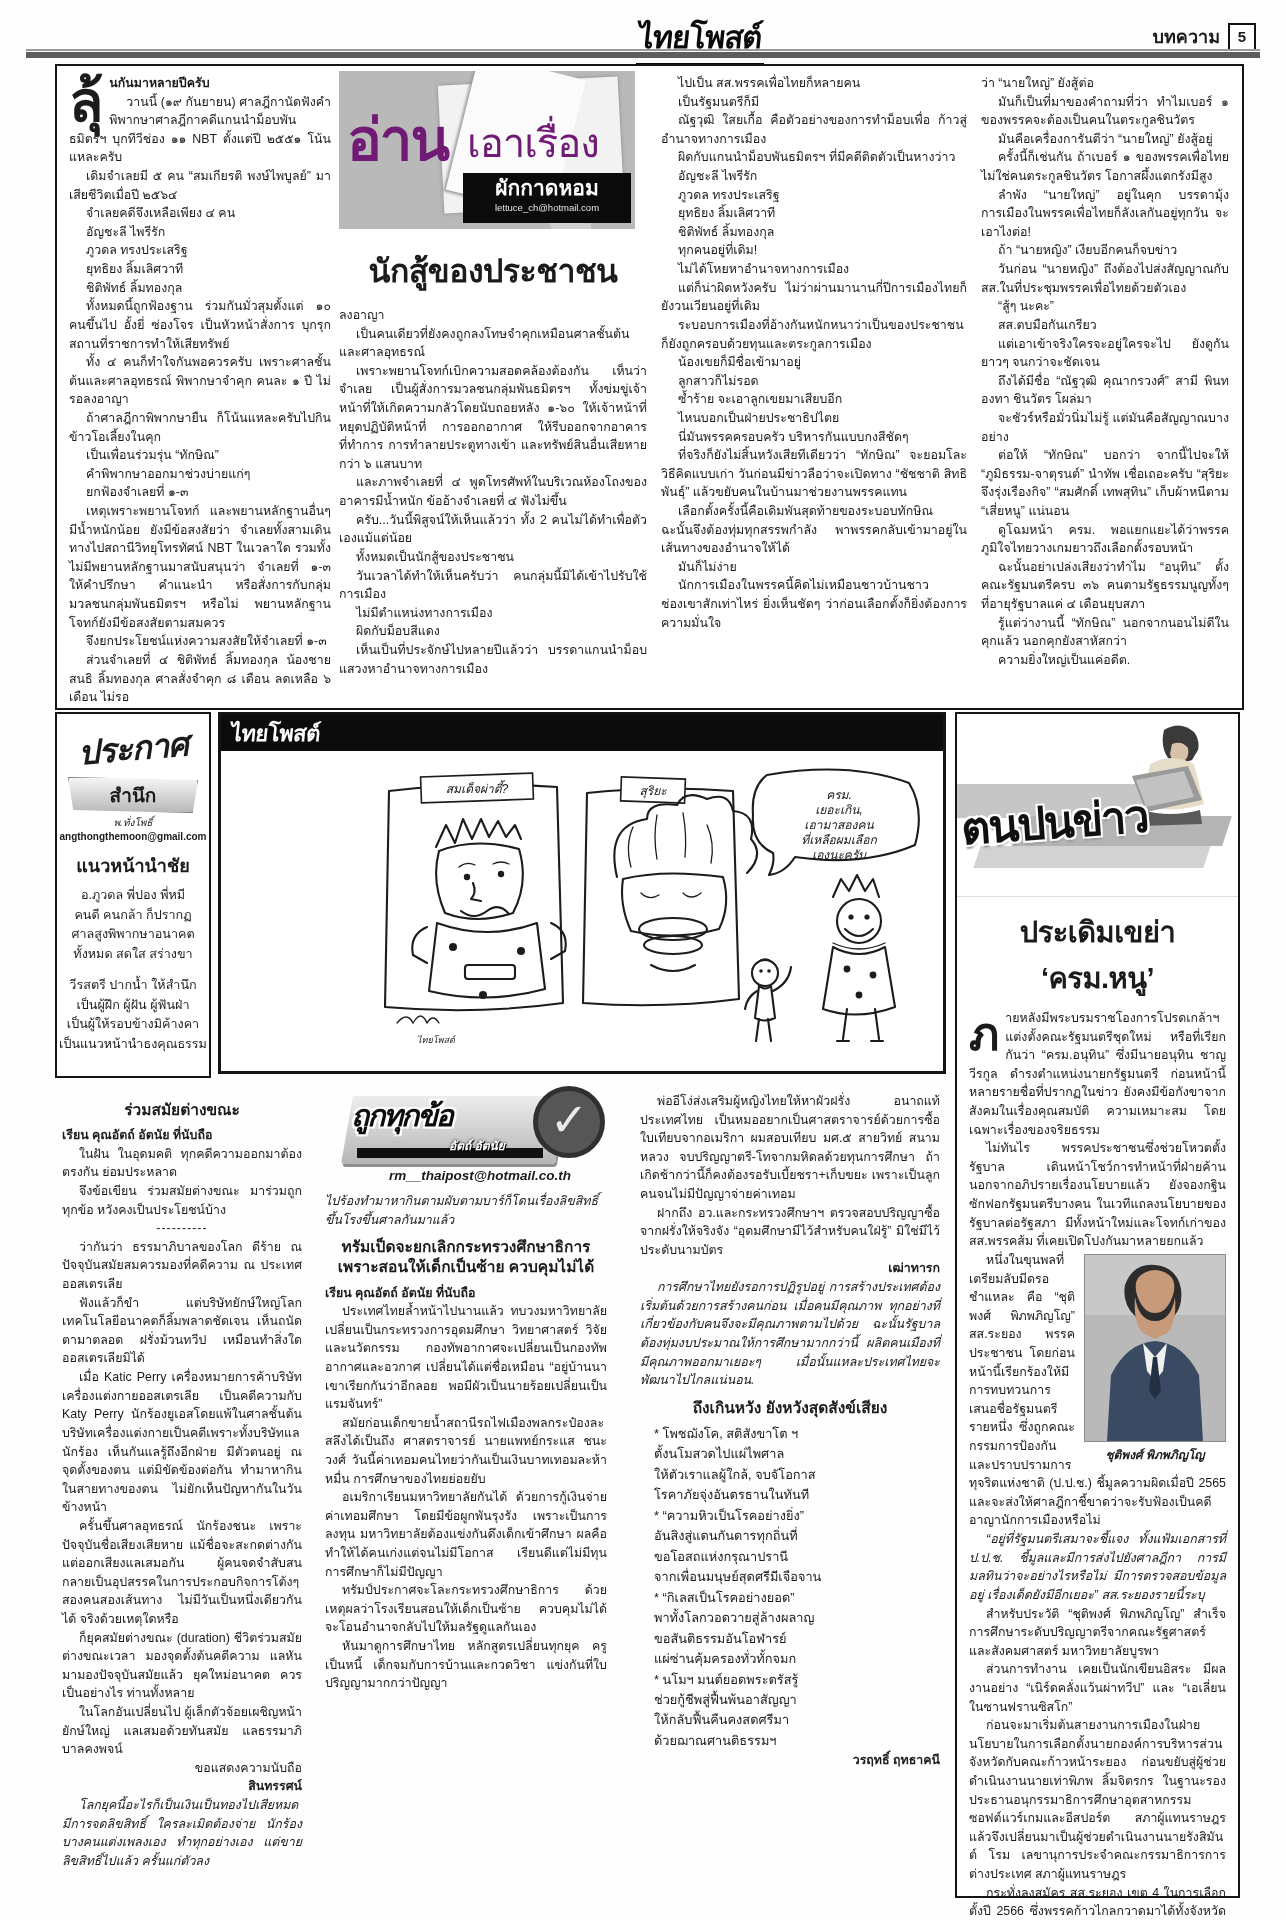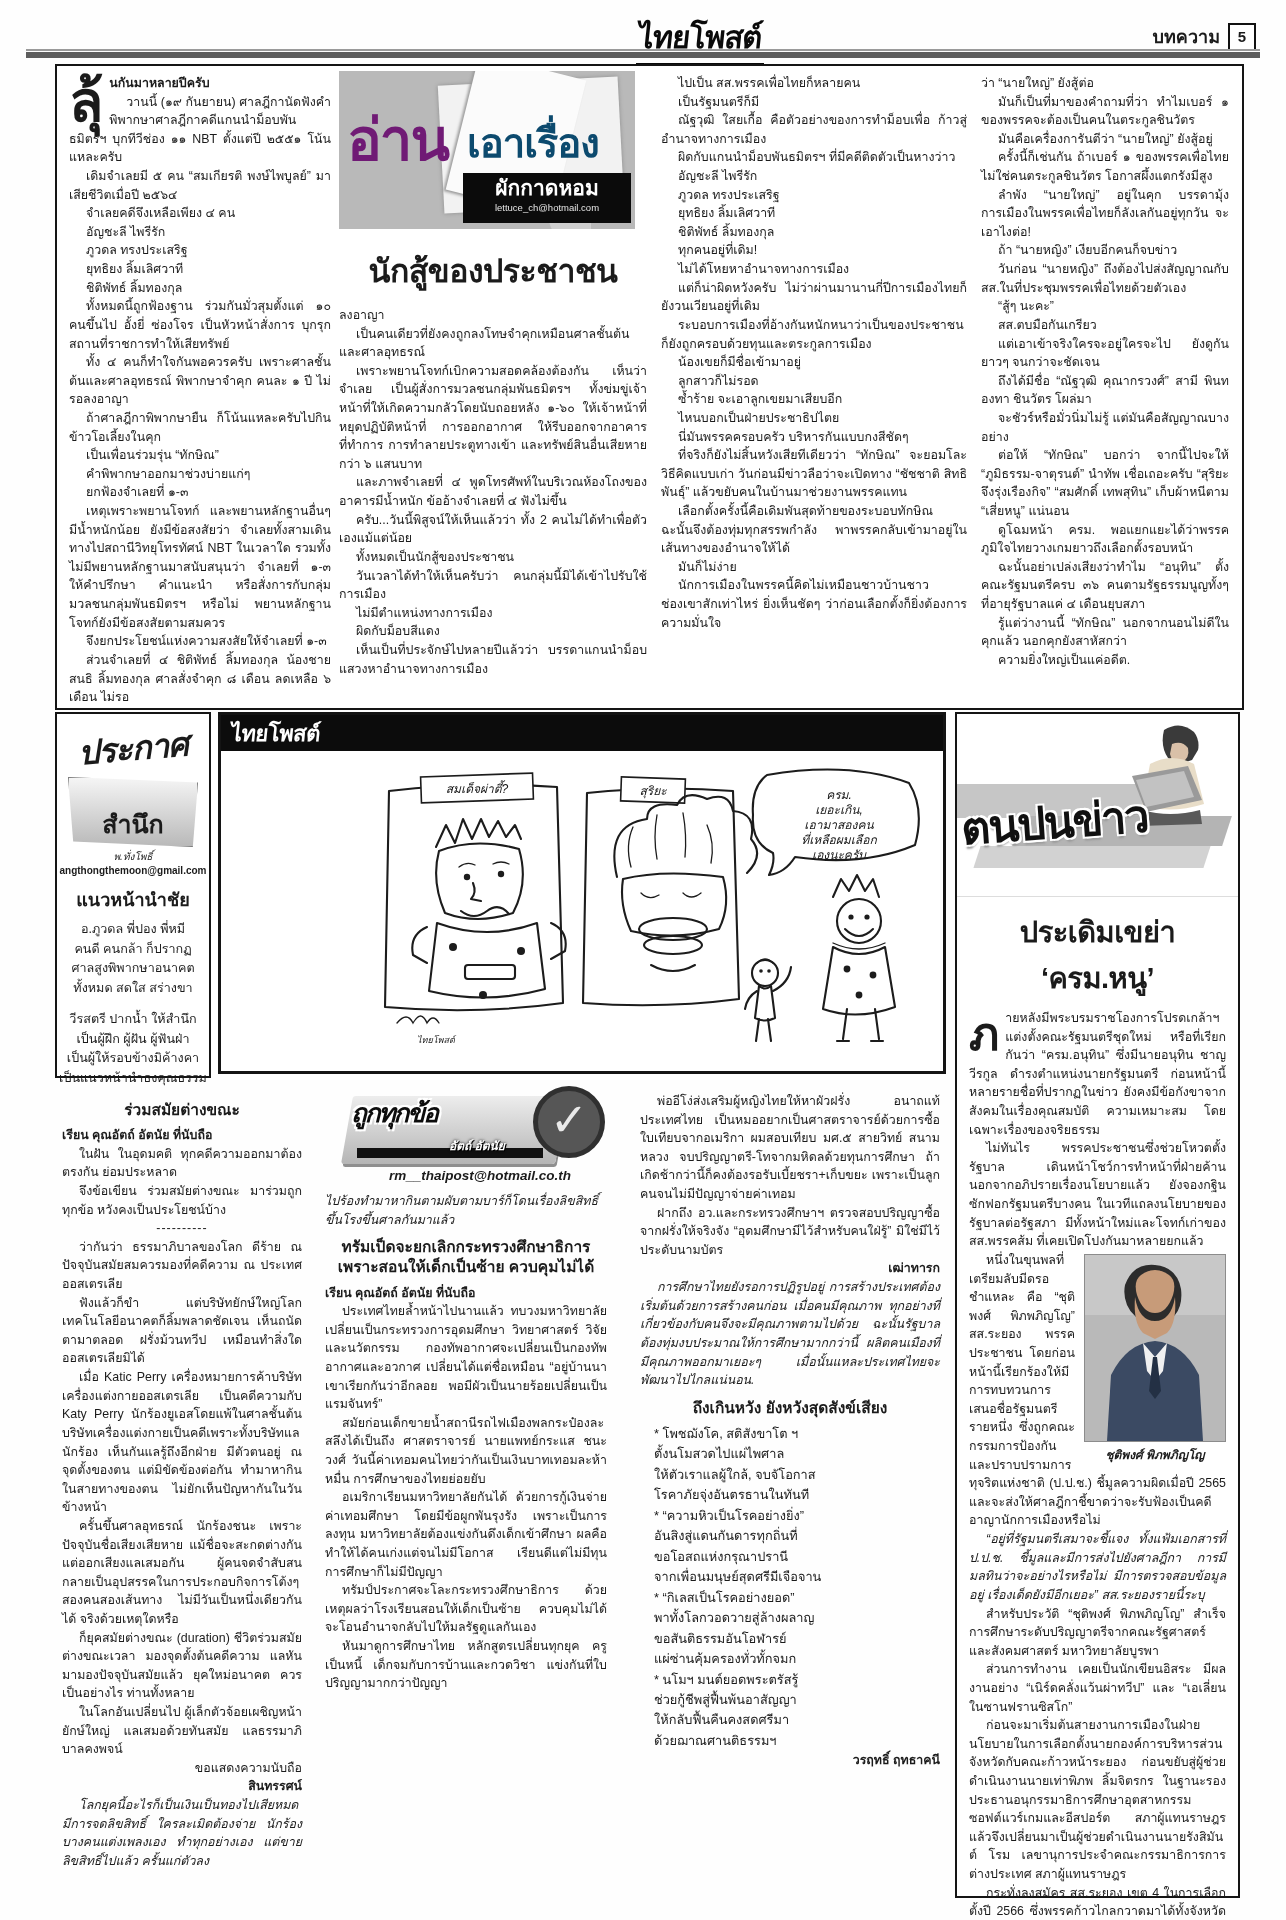--- a/index.html
+++ b/index.html
@@ -31,30 +31,30 @@
   #lcol2{left:282px;width:308px;top:5px;}
   #lcol3{left:604px;width:306px;}
   #lcol4{left:924px;width:248px;}
   .dropcap{float:left;font-size:56px;font-weight:900;line-height:.85;padding:4px 6px 0 0;}
   
   #readlogo{position:relative;width:296px;height:158px;background:#b9b9b9;overflow:hidden;}
   #readlogo .pg1{position:absolute;right:14px;top:10px;width:180px;height:128px;background:#f2f2f2;transform:rotate(-3deg);box-shadow:0 0 4px #8d8d8d;}
   #readlogo .pg2{position:absolute;right:64px;top:-6px;width:110px;height:140px;background:#fbfbfb;transform:rotate(14deg);box-shadow:-2px 2px 3px #9a9a9a;}
   #readlogo .hand{position:absolute;right:44px;bottom:-10px;width:42px;height:40px;background:#cfcfcf;border-radius:50% 40% 10% 50%;}
   #readlogo .t1{position:absolute;left:8px;top:22px;font-size:58px;font-weight:900;letter-spacing:-2px;color:#701a75;}
-  #readlogo .t2{position:absolute;left:128px;top:40px;font-size:40px;font-weight:700;letter-spacing:-1px;color:#0c4a6e;}
+  #readlogo .t2{position:absolute;left:128px;top:40px;font-size:40px;font-weight:400;letter-spacing:-1px;color:#701a75;}
   #readlogo .byline{position:absolute;right:4px;bottom:6px;width:168px;height:50px;background:#0b0b0b;color:#fff;text-align:center;}
   #readlogo .byline .nm{font-size:21px;font-weight:800;line-height:30px;}
   #readlogo .byline .em{font-size:9.5px;line-height:10px;color:#e5e5e5;}
   #leadline{font-size:32px;font-weight:800;text-align:center;margin:16px 0 10px;letter-spacing:-.5px;}
   
   #pranom{position:absolute;left:55px;top:712px;width:152px;height:362px;border:2px solid #151515;background:#fff;text-align:center;}
   #pranom .scr{font-family:"DejaVu Serif","Liberation Serif",serif;font-style:italic;font-weight:900;font-size:33px;letter-spacing:-1px;transform:rotate(-5deg);margin-top:8px;}
   #pranom .ribbon{position:relative;margin:2px auto 0;width:128px;background:linear-gradient(#f5f5f5,#b9b9b9);border:1px solid #777;padding:2px 0;clip-path:polygon(0 0,100% 8%,96% 100%,4% 92%);}
-  #pranom .ribbon .rt{font-size:25px;font-weight:900;margin-top:24px;}
+  #pranom .ribbon .rt{font-size:19px;font-weight:900;}
   #pranom .pen{font-size:10px;font-style:italic;margin-top:2px;}
   #pranom .em{font-size:10px;font-weight:700;margin-top:1px;}
   #pranom .ttl{font-size:18px;font-weight:800;margin:9px 0 6px;}
   #pranom .para{text-align:center;text-indent:0;line-height:1.55;font-size:12.6px;}
   
   #cartoon{position:absolute;left:218px;top:712px;width:722px;height:356px;border:3px solid #141414;background:#fff;}
   #cartoon .bar{position:absolute;left:0;top:0;right:0;height:36px;background:#0c0c0c;display:flex;align-items:center;justify-content:space-between;padding:0 10px;box-sizing:border-box;}
   #cartoon .bar .brand{color:#fff;font-weight:900;font-size:22px;letter-spacing:-.5px;transform:skewX(-6deg);}
   #cartoon svg{position:absolute;left:0;top:36px;}
   .ink{stroke:#1c1c1c;fill:none;stroke-width:2.1;stroke-linecap:round;stroke-linejoin:round;}
@@ -75,21 +75,21 @@
   .tpk-photo{float:right;width:142px;margin:3px 0 4px 9px;}
   .tpk-photo .img{height:186px;background:linear-gradient(#d4d4d4,#a9a9a9);position:relative;overflow:hidden;border:1px solid #8c8c8c;}
   .tpk-photo .cap{font-size:12px;font-weight:700;font-style:italic;text-align:center;margin-top:3px;}
   
   #letA{position:absolute;left:62px;top:1092px;width:240px;}
   #letB{position:absolute;left:325px;top:1086px;width:282px;}
   #letC{position:absolute;left:640px;top:1092px;width:300px;}
   
   #ttk{position:relative;width:262px;height:102px;margin:0 0 4px 16px;}
   #ttk .band{position:absolute;left:6px;top:10px;width:214px;height:68px;background:linear-gradient(#ededed,#b5b5b5);transform:skewX(-10deg);border-radius:3px;box-shadow:2px 3px 0 #8f8f8f;}
-  #ttk .big{position:absolute;left:10px;top:6px;font-size:26px;font-weight:900;font-style:italic;letter-spacing:-2px;color:#0d0d0d;
+  #ttk .big{position:absolute;left:10px;top:6px;font-size:30px;font-weight:900;font-style:italic;letter-spacing:-2px;color:#0d0d0d;
       text-shadow:-2px -2px 0 #fff,2px -2px 0 #fff,-2px 2px 0 #fff,2px 2px 0 #fff;}
   #ttk .strip{position:absolute;left:16px;top:62px;width:186px;height:10px;background:#111;}
   #ttk .auth{position:absolute;left:108px;top:50px;font-size:12px;font-weight:800;font-style:italic;color:#fff;text-shadow:0 0 3px #000,1px 1px 0 #000;z-index:3;}
   #ttk .chk{position:absolute;right:-2px;top:0px;width:62px;height:62px;border-radius:50%;background:#565656;border:5px solid #303030;text-align:center;}
   #ttk .chk span{font-size:46px;line-height:58px;color:#e9e9e9;font-weight:900;}
   #ttk .email{position:absolute;left:10px;top:82px;width:220px;text-align:right;font-size:13.5px;font-weight:800;font-style:italic;}
 </style>
 </head>
 <body>
 

